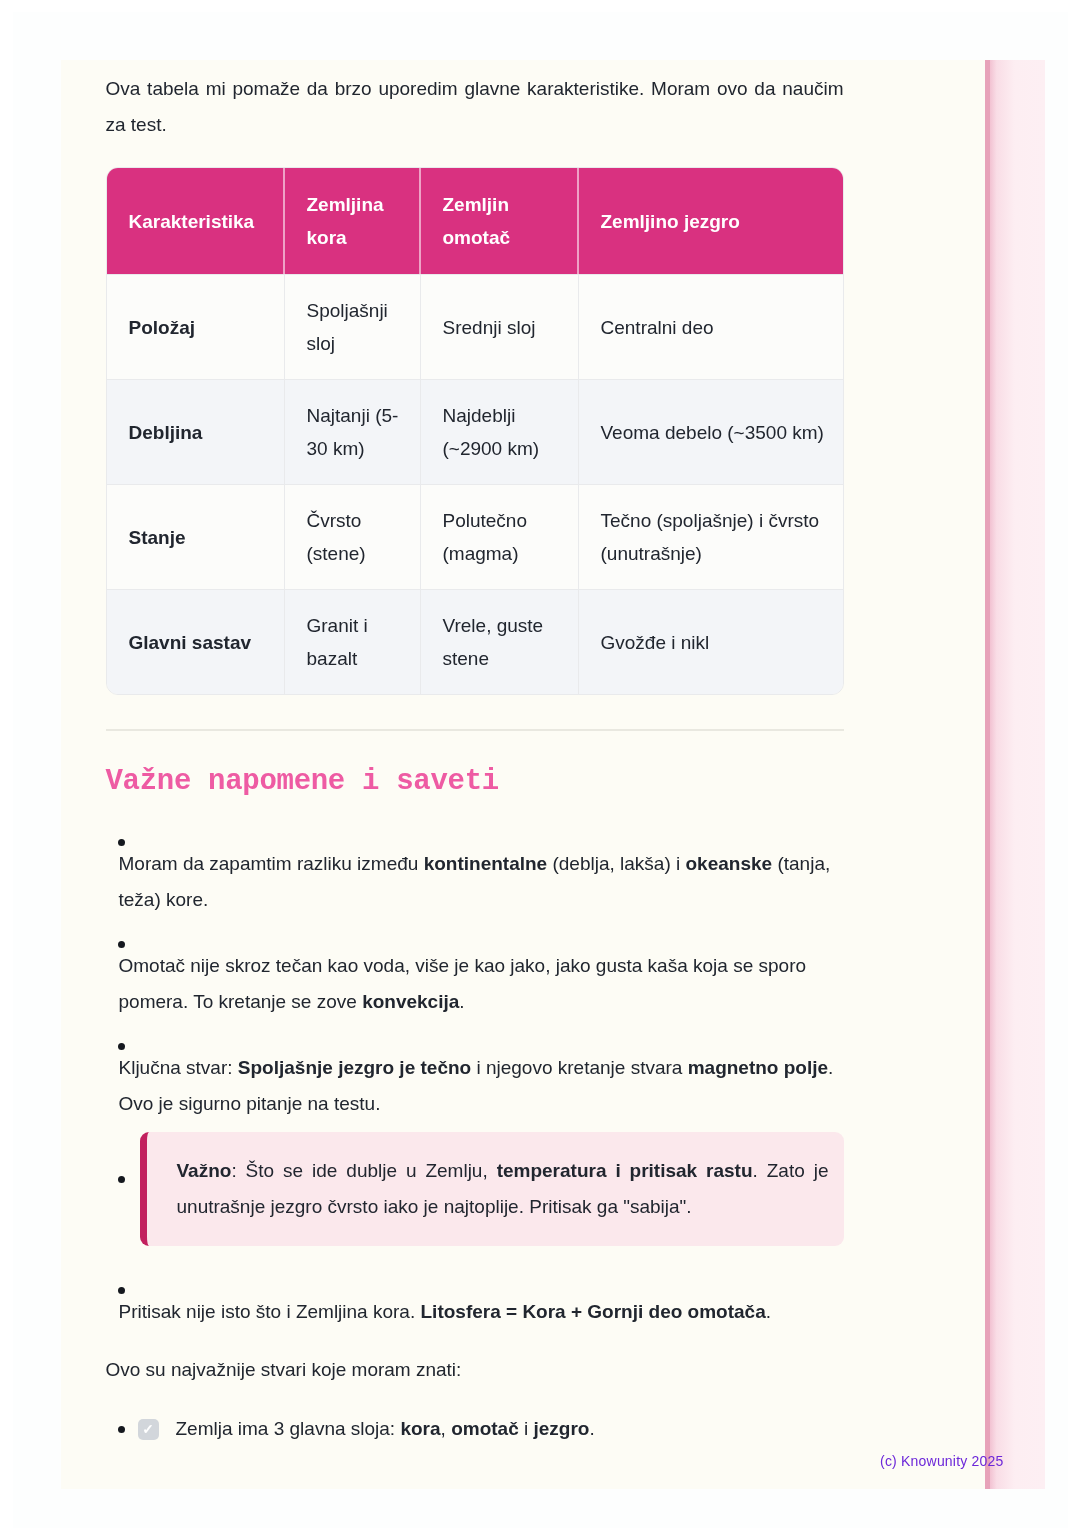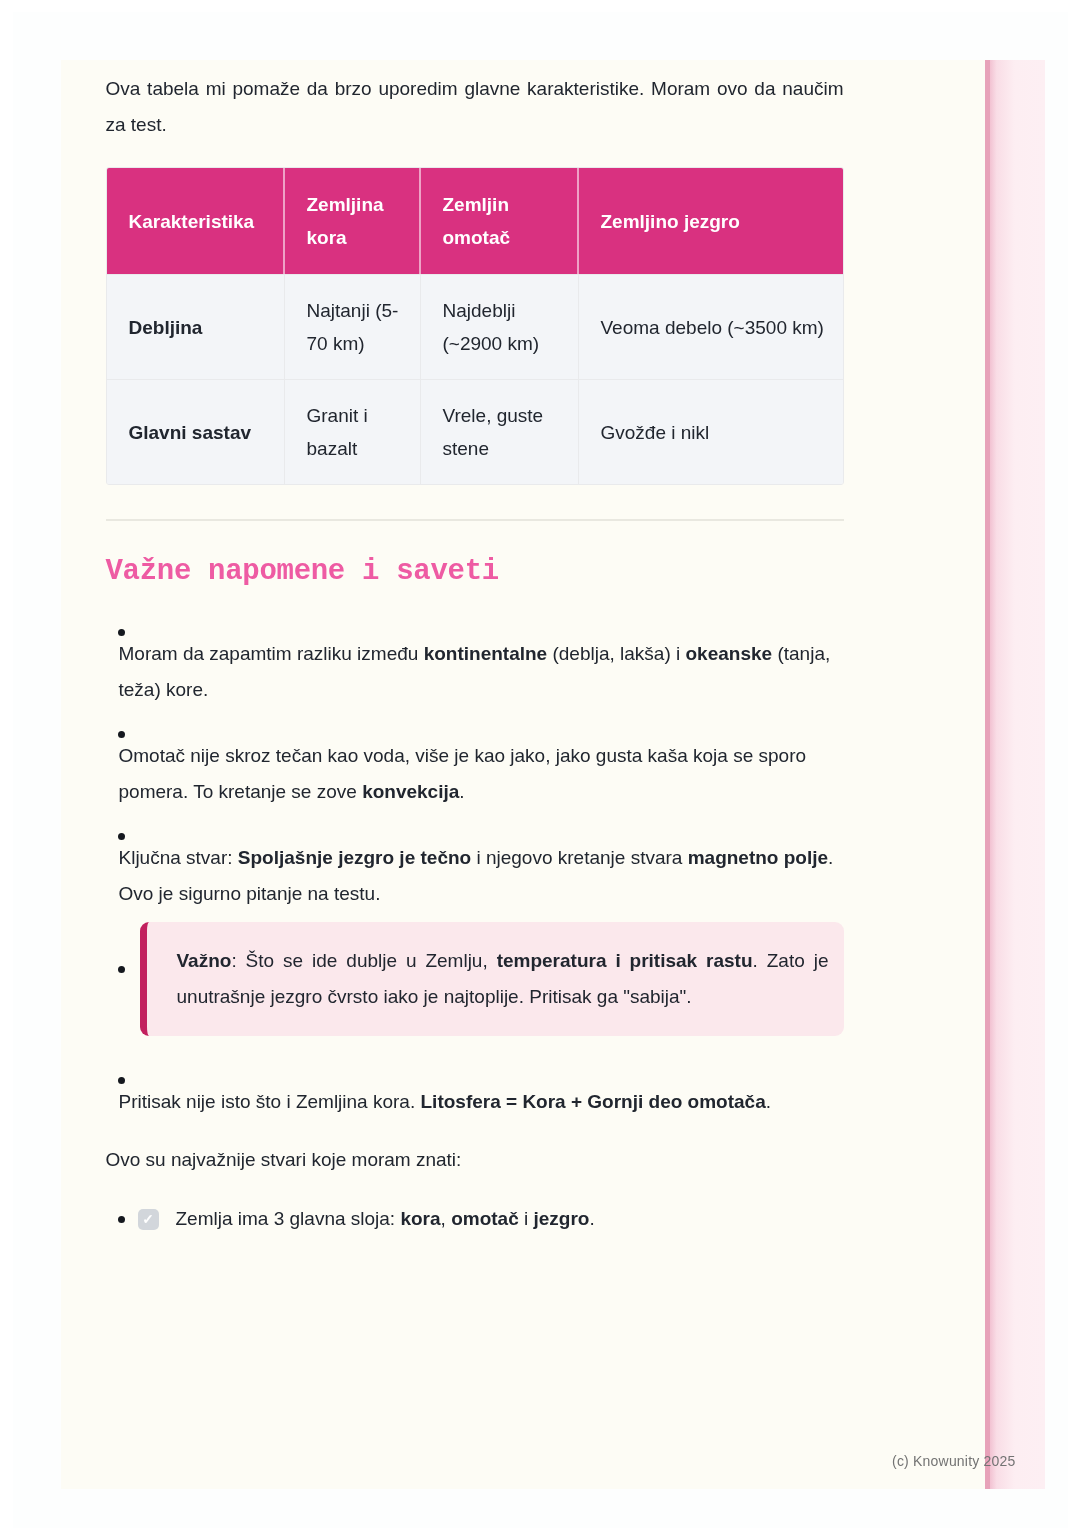--- a/index.html
+++ b/index.html
@@ -26,21 +26,21 @@
   }
 
   .intro {
     margin:11px 0 0 0; font-size:19px; line-height:36px;
     text-align:justify; color:#21262f;
   }
 
   table.cmp {
     margin-top:24px; width:738px;
     border-collapse:separate; border-spacing:0;
-    border-radius:3px; overflow:hidden;
+    border-radius:12px; overflow:hidden;
     border:1px solid #e9eaec;
   }
   table.cmp th {
     background:#d93180; color:#ffffff;
     font-size:19px; font-weight:700; text-align:left;
     height:106px; padding:0 14px 0 22px; vertical-align:middle;
     line-height:33px; border-right:2px solid rgba(255,255,255,0.55);
   }
   table.cmp th:last-child { border-right:none; }
   table.cmp td {
@@ -101,22 +101,22 @@
     flex:0 0 auto; width:21px; height:21px; border-radius:5px;
     background:#d2d6db; margin-left:13px;
     display:flex; align-items:center; justify-content:center;
   }
   .checkbox span {
     color:#ffffff; font-size:14px; font-weight:700; line-height:1;
   }
   .check-row .litext { margin-left:17px; }
 
   .watermark {
-    position:absolute; top:1441px; right:52px;
-    font-size:14px; color:#737373; letter-spacing:0.2px;
+    position:absolute; top:1441px; right:64px;
+    font-size:14px; color:#6d28d9; letter-spacing:0.2px;
   }
 </style>
 </head>
 <body>
 
 <div class="canvas">
   <div class="sheet">
     <div class="accent-strip"></div>
 
     <div class="content">
@@ -132,25 +132,37 @@
         </colgroup>
         <thead>
           <tr>
             <th>Karakteristika</th>
             <th>Zemljina kora</th>
             <th>Zemljin omotač</th>
             <th>Zemljino jezgro</th>
           </tr>
         </thead>
         <tbody>
+          <tr class="row-light">
+            <td class="rowlabel">Položaj</td>
+            <td>Spoljašnji sloj</td>
+            <td>Srednji sloj</td>
+            <td>Centralni deo</td>
+          </tr>
           <tr class="row-shade">
             <td class="rowlabel">Debljina</td>
-            <td>Najtanji (5-70 km)</td>
+            <td>Najtanji (5-30 km)</td>
             <td>Najdeblji (~2900 km)</td>
             <td>Veoma debelo (~3500 km)</td>
+          </tr>
+          <tr class="row-light">
+            <td class="rowlabel">Stanje</td>
+            <td>Čvrsto (stene)</td>
+            <td>Polutečno (magma)</td>
+            <td>Tečno (spoljašnje) i čvrsto (unutrašnje)</td>
           </tr>
           <tr class="row-shade">
             <td class="rowlabel">Glavni sastav</td>
             <td>Granit i bazalt</td>
             <td>Vrele, guste stene</td>
             <td>Gvožđe i nikl</td>
           </tr>
         </tbody>
       </table>
 

